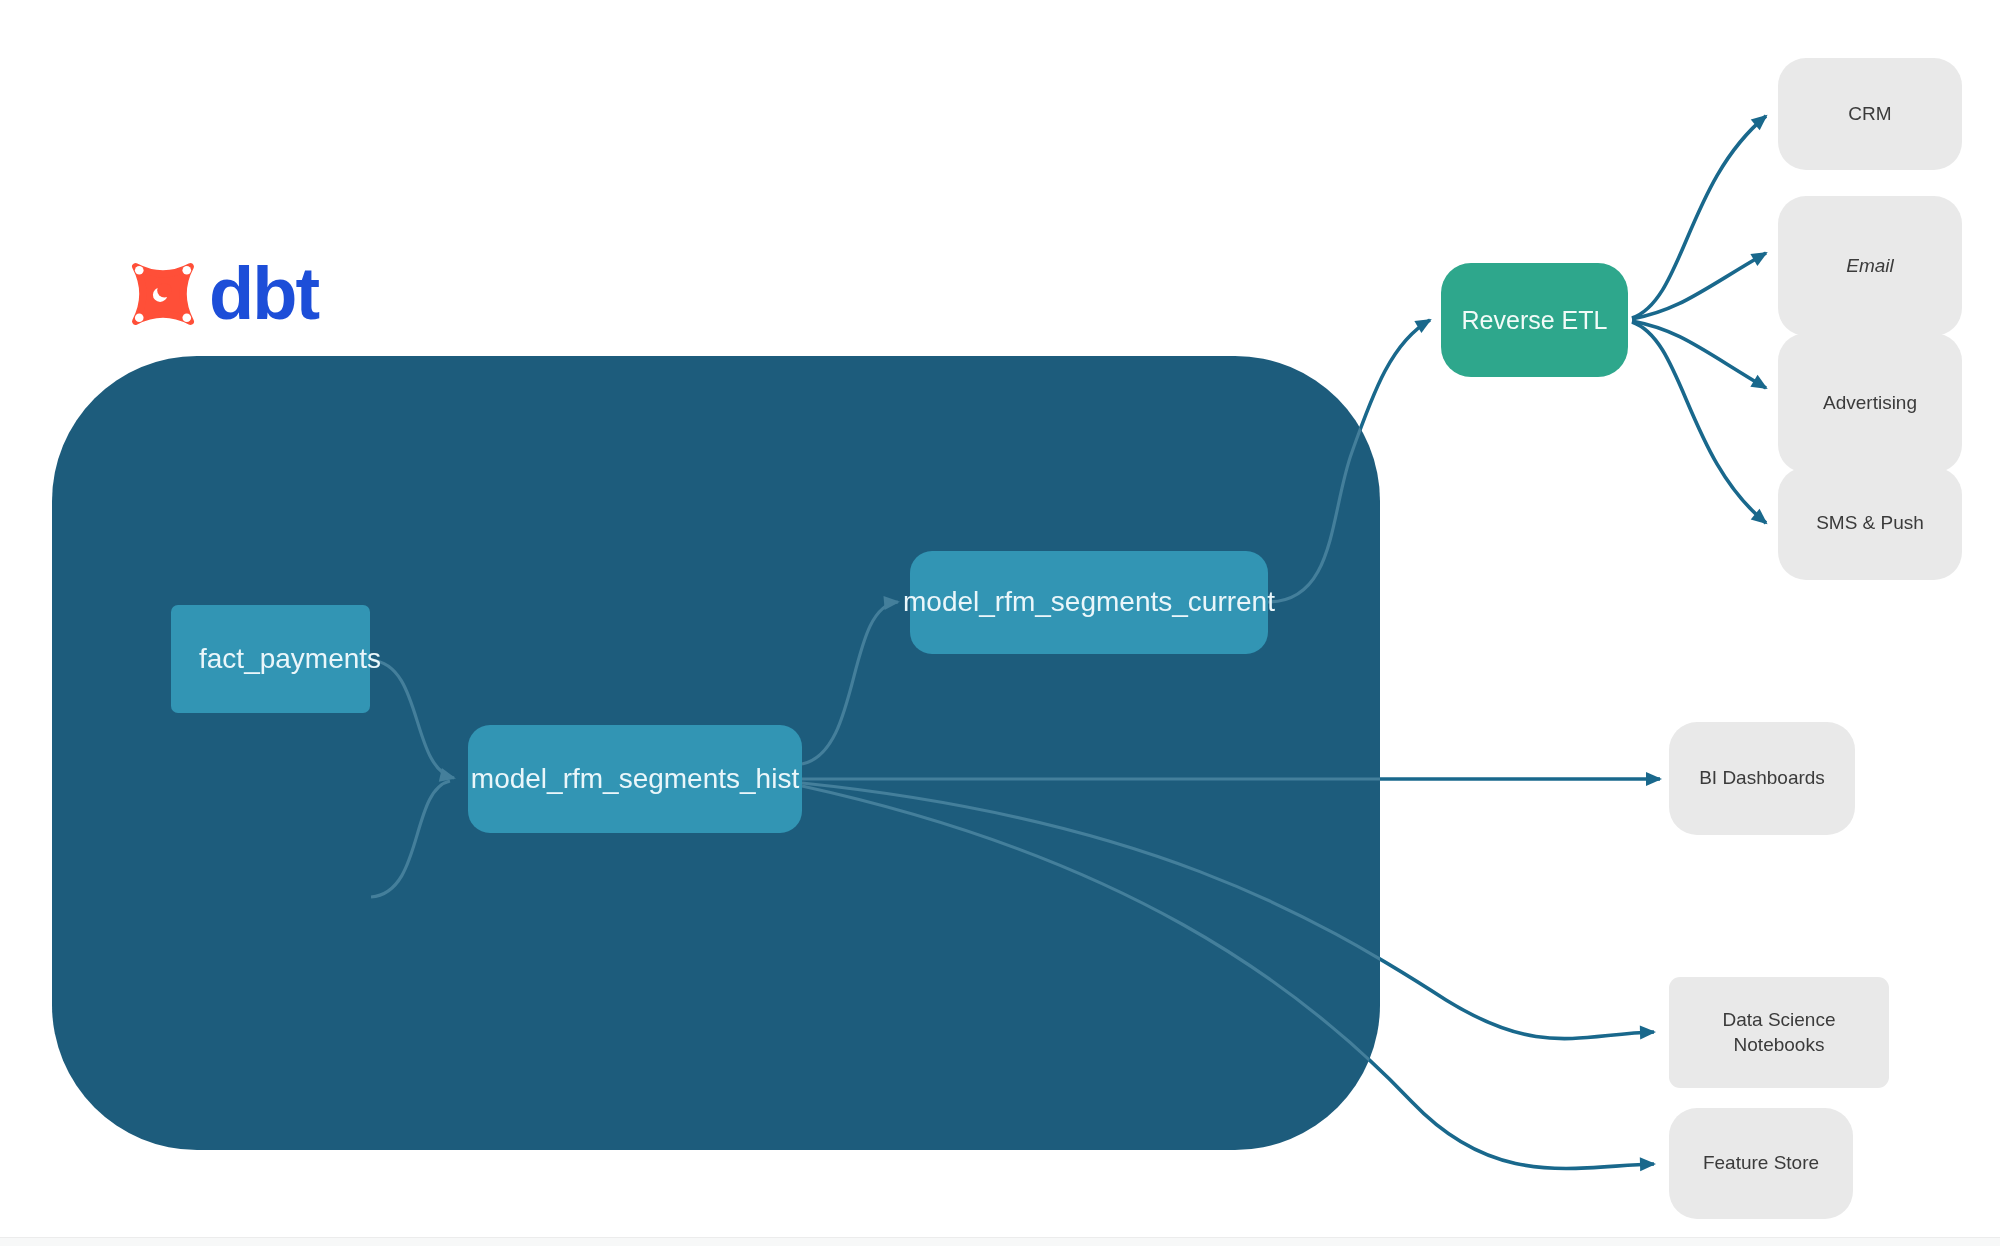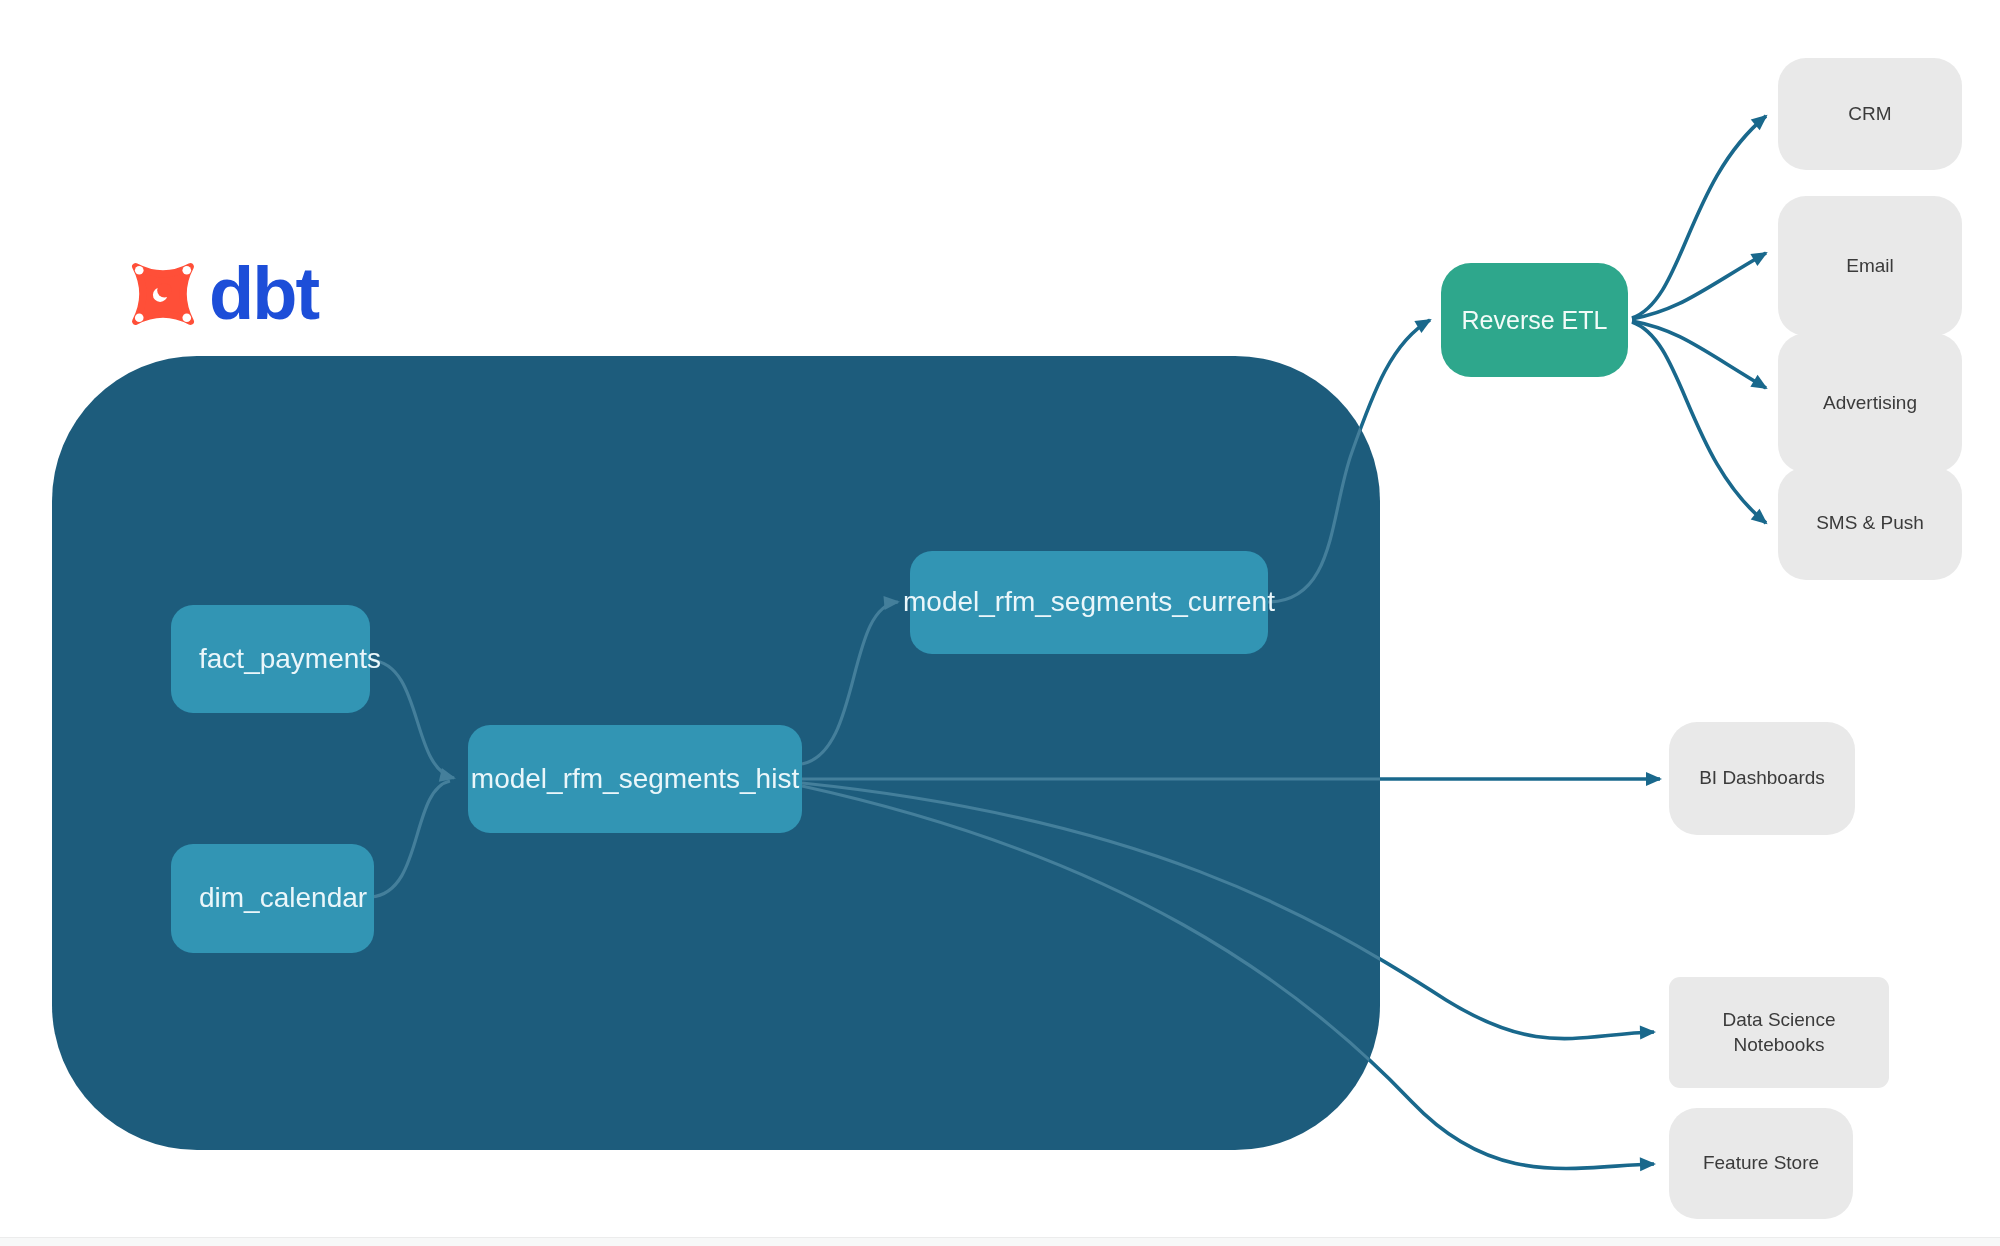--- a/index.html
+++ b/index.html
@@ -45,21 +45,21 @@
     align-items:center;
     z-index:3;
     line-height:1.3;
   }
   .node-model {
     background:#3295B4;
     color:#EAF6FA;
     border-radius:22px;
     font-size:28px;
   }
-  .node-left   { justify-content:flex-start; padding-left:28px; }
+  .node-left   { justify-content:flex-start; padding-left:28px;border-radius:7px; }
   .node-center { justify-content:center; text-align:center; }
 
   .node-green {
     background:#2EA78C;
     color:#F2FBF8;
     border-radius:30px;
     font-size:25px;
     justify-content:center;
   }
   .node-gray {
@@ -71,21 +71,21 @@
     text-align:center;
     padding:0 20px;
   }
 
   #n-fact      { left:171px;  top:605px; width:199px; height:108px; }
   #n-dim       { left:171px;  top:844px; width:203px; height:109px; }
   #n-hist      { left:468px;  top:725px; width:334px; height:108px; }
   #n-current   { left:910px;  top:551px; width:358px; height:103px; }
   #n-retl      { left:1441px; top:263px; width:187px; height:114px; }
   #n-crm       { left:1778px; top:58px;  width:184px; height:112px; }
-  #n-email     { left:1778px; top:196px; width:184px; height:140px; }
+  #n-email     { left:1778px; top:196px; width:184px; height:140px;font-style:italic; }
   #n-adv       { left:1778px; top:333px; width:184px; height:140px; }
   #n-sms       { left:1778px; top:467px; width:184px; height:113px; }
   #n-bi        { left:1669px; top:722px; width:186px; height:113px; }
   #n-ds        { left:1669px; top:977px; width:220px; height:111px;border-radius:11px; }
   #n-fs        { left:1669px; top:1108px;width:184px; height:111px; }
 
   
   .bottom-strip {
     position:absolute;
     left:0; bottom:0;
@@ -146,23 +146,20 @@
       <circle cx="83" cy="83" r="6" fill="#ffffff"></circle>
       <circle cx="46" cy="51" r="10" fill="#ffffff"></circle>
       <circle cx="52" cy="45" r="10" fill="#FF4F38"></circle>
     </svg>
     <div class="logo-word">dbt</div>
   </div>
 
   <div id="n-fact" class="node node-model node-left">
     <span>fact_payments</span>
   </div>
-  <div id="n-dim" class="node node-model node-left">
-    <span>dim_calendar</span>
-  </div>
   <div id="n-hist" class="node node-model node-center">
     <span>model_rfm_segments_hist</span>
   </div>
   <div id="n-current" class="node node-model node-center">
     <span>model_rfm_segments_current</span>
   </div>
 
   <div id="n-retl" class="node node-green">
     <span>Reverse ETL</span>
   </div>

